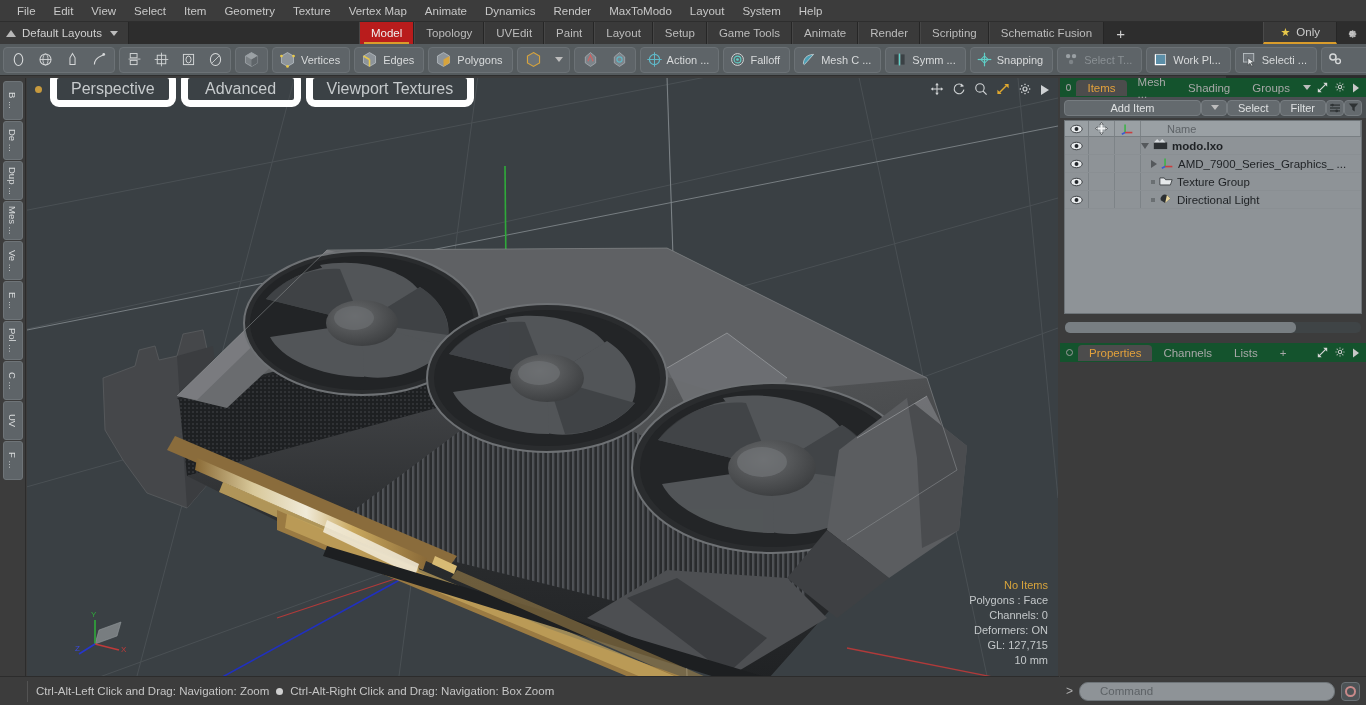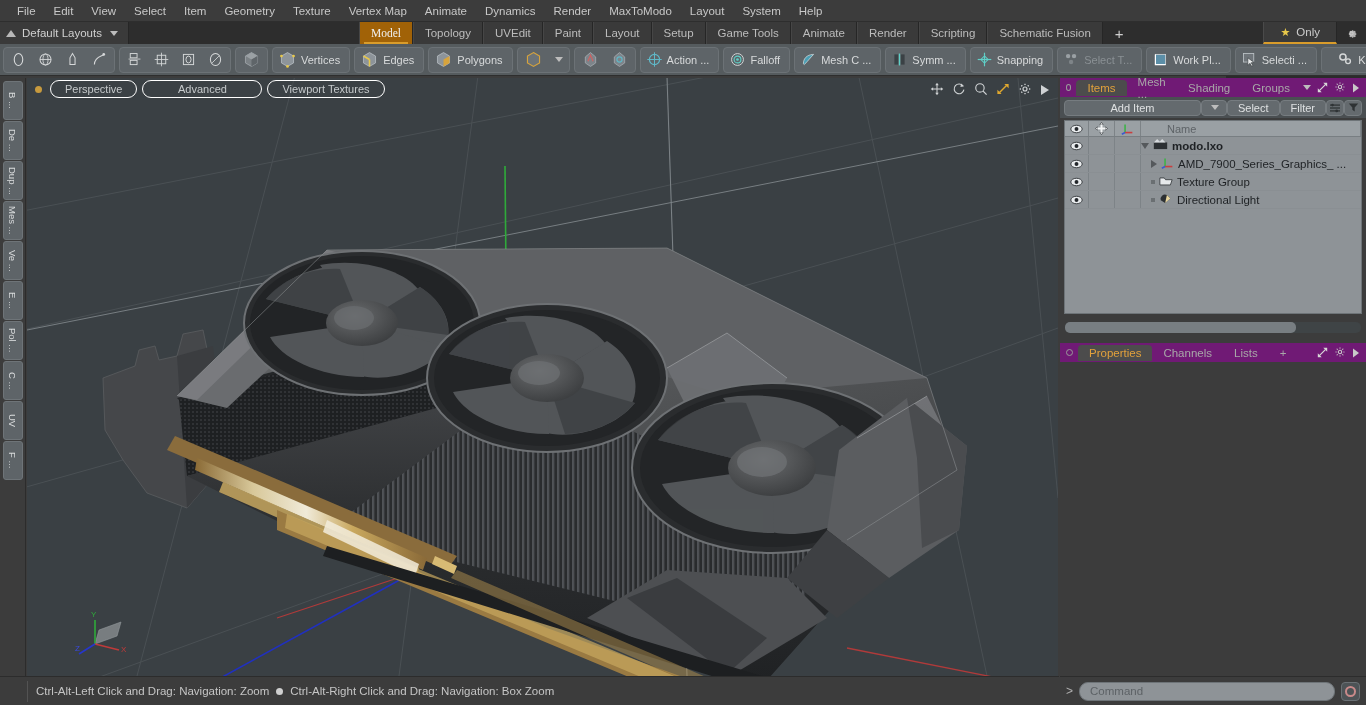--- a/index.html
+++ b/index.html
@@ -39,21 +39,21 @@
   .caret-d {
     width: 0; height: 0; border-left: 4px solid transparent; border-right: 4px solid transparent;
     border-top: 5px solid #bdbdbd; margin-left: 2px;
   }
   .tabspace { flex: 1; display: flex; align-items: stretch; background: #2d2d2d; }
   .ltab {
     display: flex; align-items: center; justify-content: center; min-width: 48px;
     padding: 0 11px; color: #bcbcbc; font-size: 11.5px; background: #3a3a3a;
     border-right: 1px solid #262626; border-left: 1px solid #464646; position: relative;
   }
-  .ltab.active { background: #a16207; color: #f0f0f0; font-family: Liberation Serif, serif; }
+  .ltab.active { background: #b91c1c; color: #f0f0f0; }
   .ltab.active::after {
     content: ''; position: absolute; left: 4px; right: 4px; bottom: 0; height: 2px; background: #d99c2b;
   }
   .plusbtn { display: flex; align-items: center; padding: 0 12px; color: #cfcfcf; font-size: 15px; }
   .tabbar-right { display: flex; align-items: stretch; }
   .onlybtn {
     display: flex; align-items: center; gap: 6px; padding: 0 16px; background: #3a3a3a;
     color: #cccccc; font-size: 11.5px; border-bottom: 2px solid #d99c2b;
     border-left: 1px solid #4a4a4a; border-right: 1px solid #262626;
   }
@@ -64,21 +64,21 @@
   .toolbar {
     position: absolute; top: 44px; left: 0; width: 1366px; height: 32px;
     background: #555b5e; display: flex; align-items: center; gap: 0px; padding: 0 3px;
     border-bottom: 1px solid #2e2e2e;
   }
   .tgroup {
     display: flex; align-items: center; height: 26px; background: #5e6468;
     border: 1px solid #6c7276; border-radius: 4px; margin-right: 4px; padding: 0 1px;
   }
   .tbtn {
-    display: flex; align-items: center; justify-content: center; gap: 4px;
+    display: flex; align-items: center; justify-content: space-between; gap: 4px;
     height: 24px; padding: 0 5px; color: #d8dadb; font-size: 11px; white-space: nowrap;
   }
   .tbtn.lbl { padding: 0 8px 0 4px; }
   .tbtn.dim { color: #8a9094; }
   .tb-ico { display: flex; align-items: center; justify-content: center; }
 
   
   .lefttabs {
     position: absolute; top: 78px; left: 0; width: 26px; height: 598px;
     background: #3c3c3c; display: flex; flex-direction: column; align-items: center;
@@ -95,39 +95,39 @@
   .viewport {
     position: absolute; top: 78px; left: 27px; width: 1031px; height: 598px;
     background: #3a4044; overflow: hidden;
   }
   .vp-header {
     position: absolute; top: 0; left: 0; width: 100%; height: 22px;
     display: flex; align-items: center; padding-left: 8px; gap: 5px; z-index: 6;
   }
   .vp-dot { width: 7px; height: 7px; border-radius: 50%; background: #c79a3e; margin-right: 3px; }
   .vp-pill {
-    padding: 2px 14px; border: 1px solid #ffffff; border-radius: 9px;
-    color: #c6cacc; font-size: 11px; background: rgba(62,68,72,0.35);
+    padding: 2px 14px; border: 7px solid #ffffff; border-radius: 9px;
+    color: #c6cacc; font-size: 16px; background: rgba(62,68,72,0.35);
   }
   .vp-tools {
     position: absolute; top: 4px; right: 8px; display: flex; align-items: center; gap: 8px; z-index: 6;
   }
   .vp-stats {
     position: absolute; right: 10px; bottom: 8px; text-align: right;
     font-size: 11px; color: #c4c8ca; line-height: 15px; z-index: 5;
   }
   .vp-stats .hl { color: #d8a43c; }
   .gizmo { position: absolute; left: 48px; bottom: 12px; width: 80px; height: 60px; z-index: 5; }
 
   
   .rightpanel {
     position: absolute; top: 78px; left: 1060px; width: 306px; height: 598px; background: #3c3c3c;
   }
   .panel-tabrow {
-    display: flex; align-items: center; height: 19px; background: #701a75; padding-left: 4px;
+    display: flex; align-items: center; height: 19px; background: #14532d; padding-left: 4px;
   }
   .pdot { width: 7px; height: 7px; border-radius: 50%; border: 1.5px solid #9a9a9a; margin: 0 5px 0 2px; }
   .ptab {
     padding: 2px 11px; font-size: 11.5px; color: #a8a8a8; border-radius: 4px 4px 0 0;
   }
   .ptab.active { background: #4c4c4c; color: #e2a13c; }
   .ptab-icons { margin-left: auto; display: flex; align-items: center; gap: 6px; padding-right: 6px; }
 
   .toolrow {
     display: flex; align-items: center; height: 21px; background: #4a4f52;
@@ -174,21 +174,21 @@
     border-left: 1px solid #535353; padding-left: 8px; height: 21px;
   }
   .bulletdot { width: 7px; height: 7px; border-radius: 50%; background: #cfcfcf; display: inline-block; }
   .cmdbar {
     position: absolute; bottom: 0; left: 1060px; width: 306px; height: 29px; background: #3c3c3c;
     display: flex; align-items: center; gap: 6px; padding: 0 6px; border-top: 1px solid #2c2c2c;
   }
   .cmd-gt { color: #b0b0b0; font-size: 12px; }
   .cmdinput {
     flex: 1; height: 19px; background: #8e9397; border: 1px solid #6e7478; border-radius: 9px;
-    color: #5d6266; font-size: 11.5px; display: flex; align-items: center; padding: 0 10px;
+    color: #5d6266; font-size: 11.5px; display: flex; align-items: center; padding: 0 20px;
   }
   .cmd-rec {
     width: 19px; height: 19px; border-radius: 4px; background: #4d5356; border: 1px solid #6a7074;
     display: flex; align-items: center; justify-content: center;
   }
   .recdot { width: 11px; height: 11px; border-radius: 50%; border: 2px solid #c98a8a; }
 </style>
 </head>
 <body>
 
@@ -732,20 +732,28 @@
             <path d="M12 2 L13.6 5 L10.4 5 Z M12 22 L10.4 19 L13.6 19 Z M2 12 L5 10.4 L5 13.6 Z M22 12 L19 13.6 L19 10.4 Z M5 5 L8.5 6 L6 8.5 Z M19 19 L15.5 18 L18 15.5 Z M19 5 L18 8.5 L15.5 6 Z M5 19 L6 15.5 L8.5 18 Z" fill="#cfd2d4"></path>
           </svg>
       </span>
       <span>
         <svg width="10" height="12" viewBox="0 0 10 12">
             <path d="M1 1 L9 6 L1 11 Z" fill="#cfd2d4"></path>
           </svg>
       </span>
     </div>
 
+    <div class="vp-stats">
+      <div class="hl">No Items</div>
+      <div>Polygons : Face</div>
+      <div>Channels: 0</div>
+      <div>Deformers: ON</div>
+      <div>GL: 127,715</div>
+      <div>10 mm</div>
+    </div>
 
     <svg class="gizmo" viewBox="0 0 80 60">
       <path d="M20 40 L42 32 L46 18 L24 26 Z" fill="#8d9295" opacity="0.75" stroke="#b0b5b8" stroke-width="0.6"></path>
       <line x1="20" y1="40" x2="20" y2="16" stroke="#2faa3a" stroke-width="1.6"></line>
       <line x1="20" y1="40" x2="44" y2="46" stroke="#c03a3a" stroke-width="1.6"></line>
       <line x1="20" y1="40" x2="4" y2="50" stroke="#2636cc" stroke-width="1.6"></line>
       <text x="16" y="13" font-size="8" fill="#2faa3a" font-family="Liberation Sans, sans-serif">Y</text>
       <text x="46" y="48" font-size="8" fill="#c03a3a" font-family="Liberation Sans, sans-serif">X</text>
       <text x="0" y="47" font-size="8" fill="#3a4ae0" font-family="Liberation Sans, sans-serif">Z</text>
     </svg>

